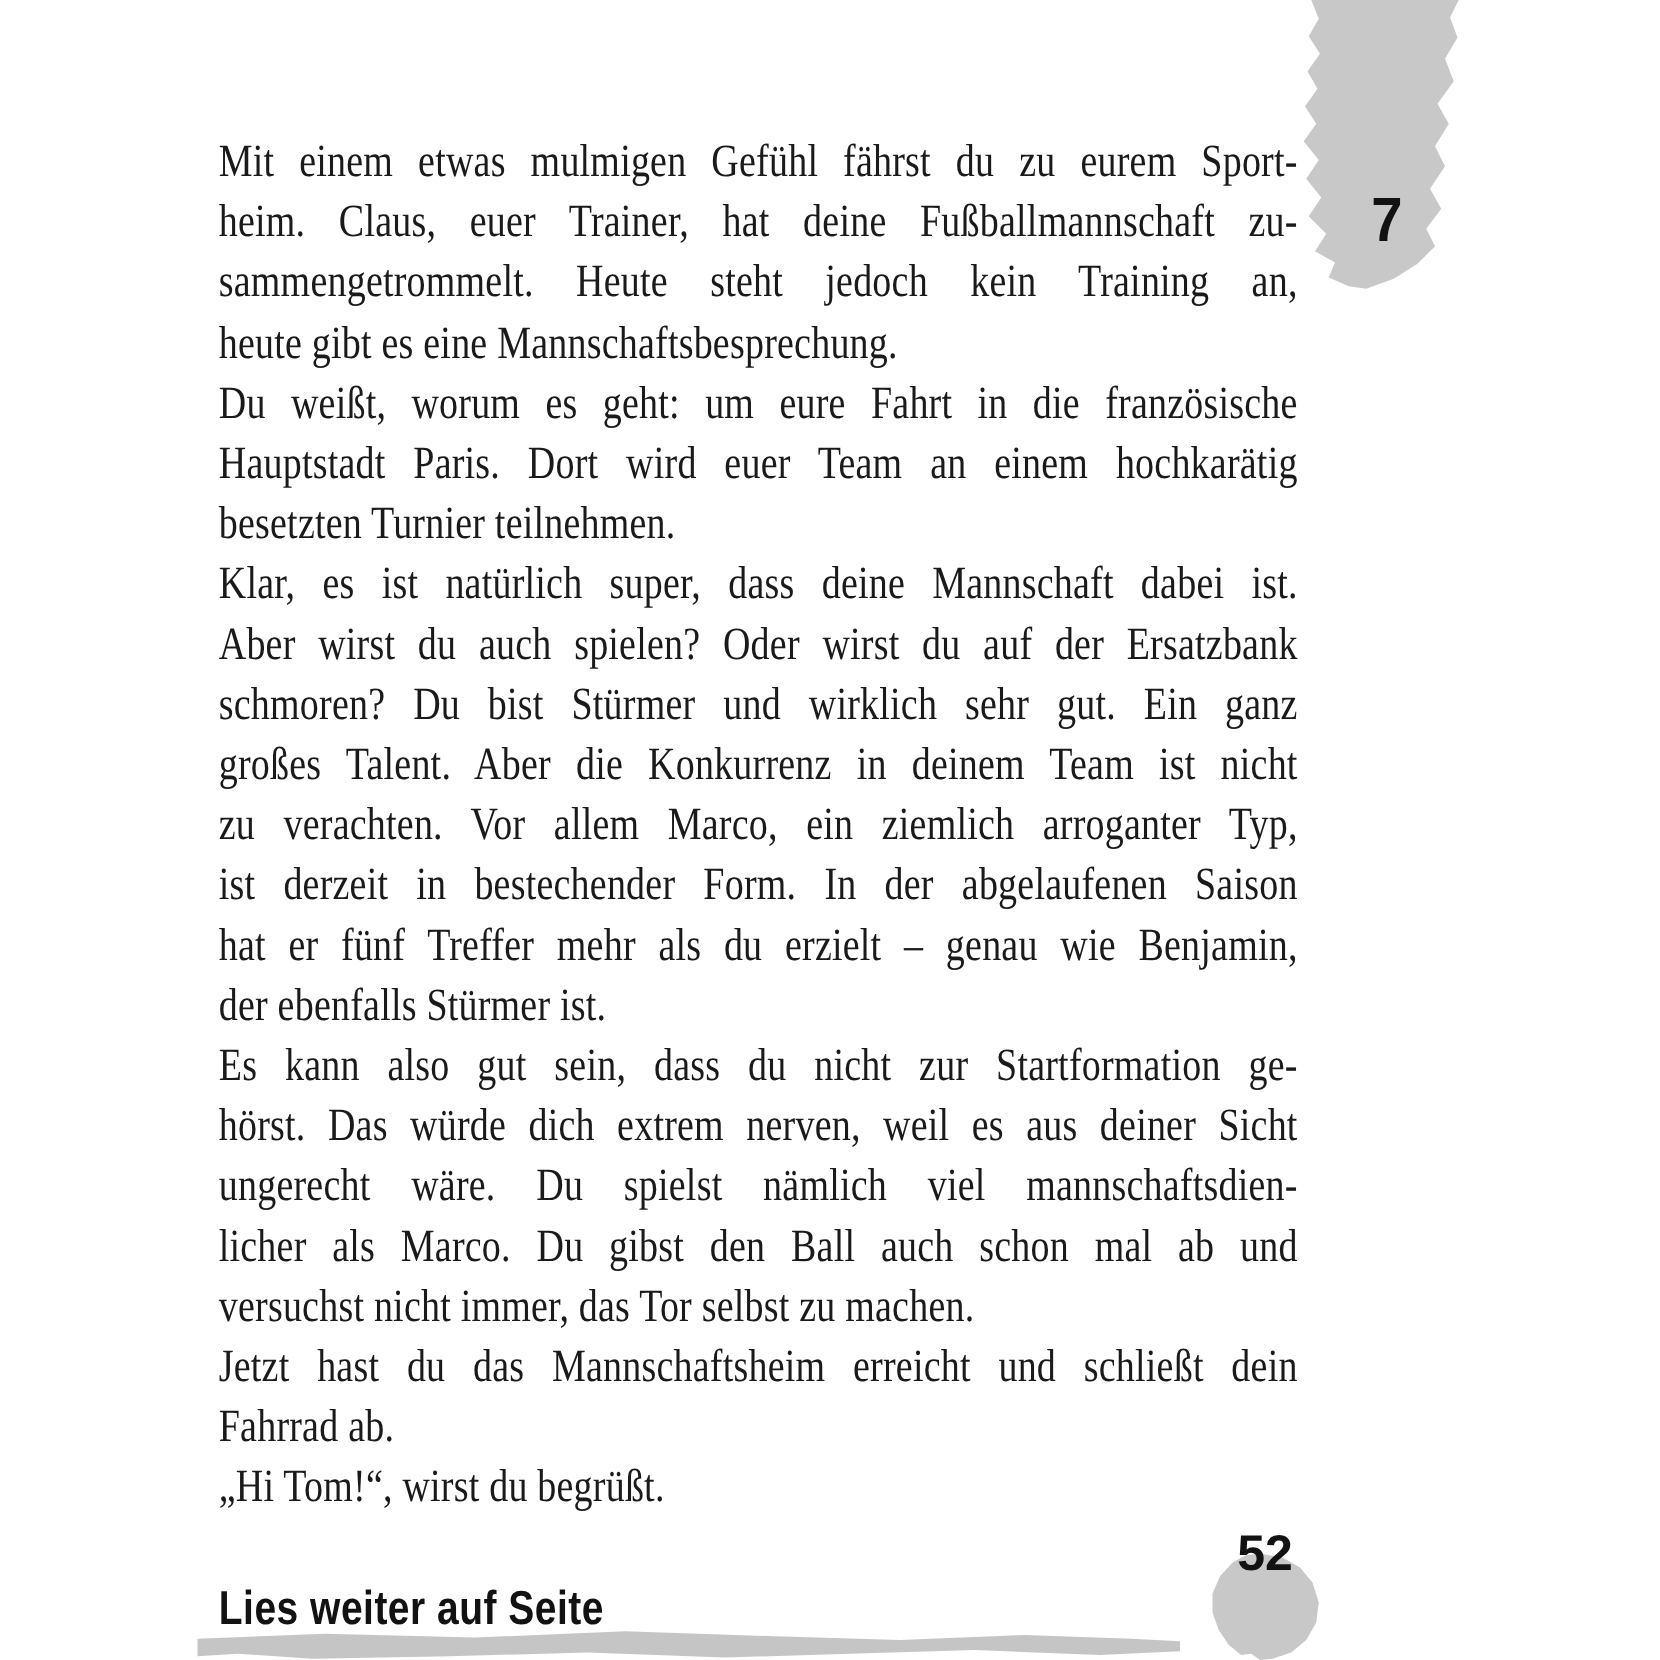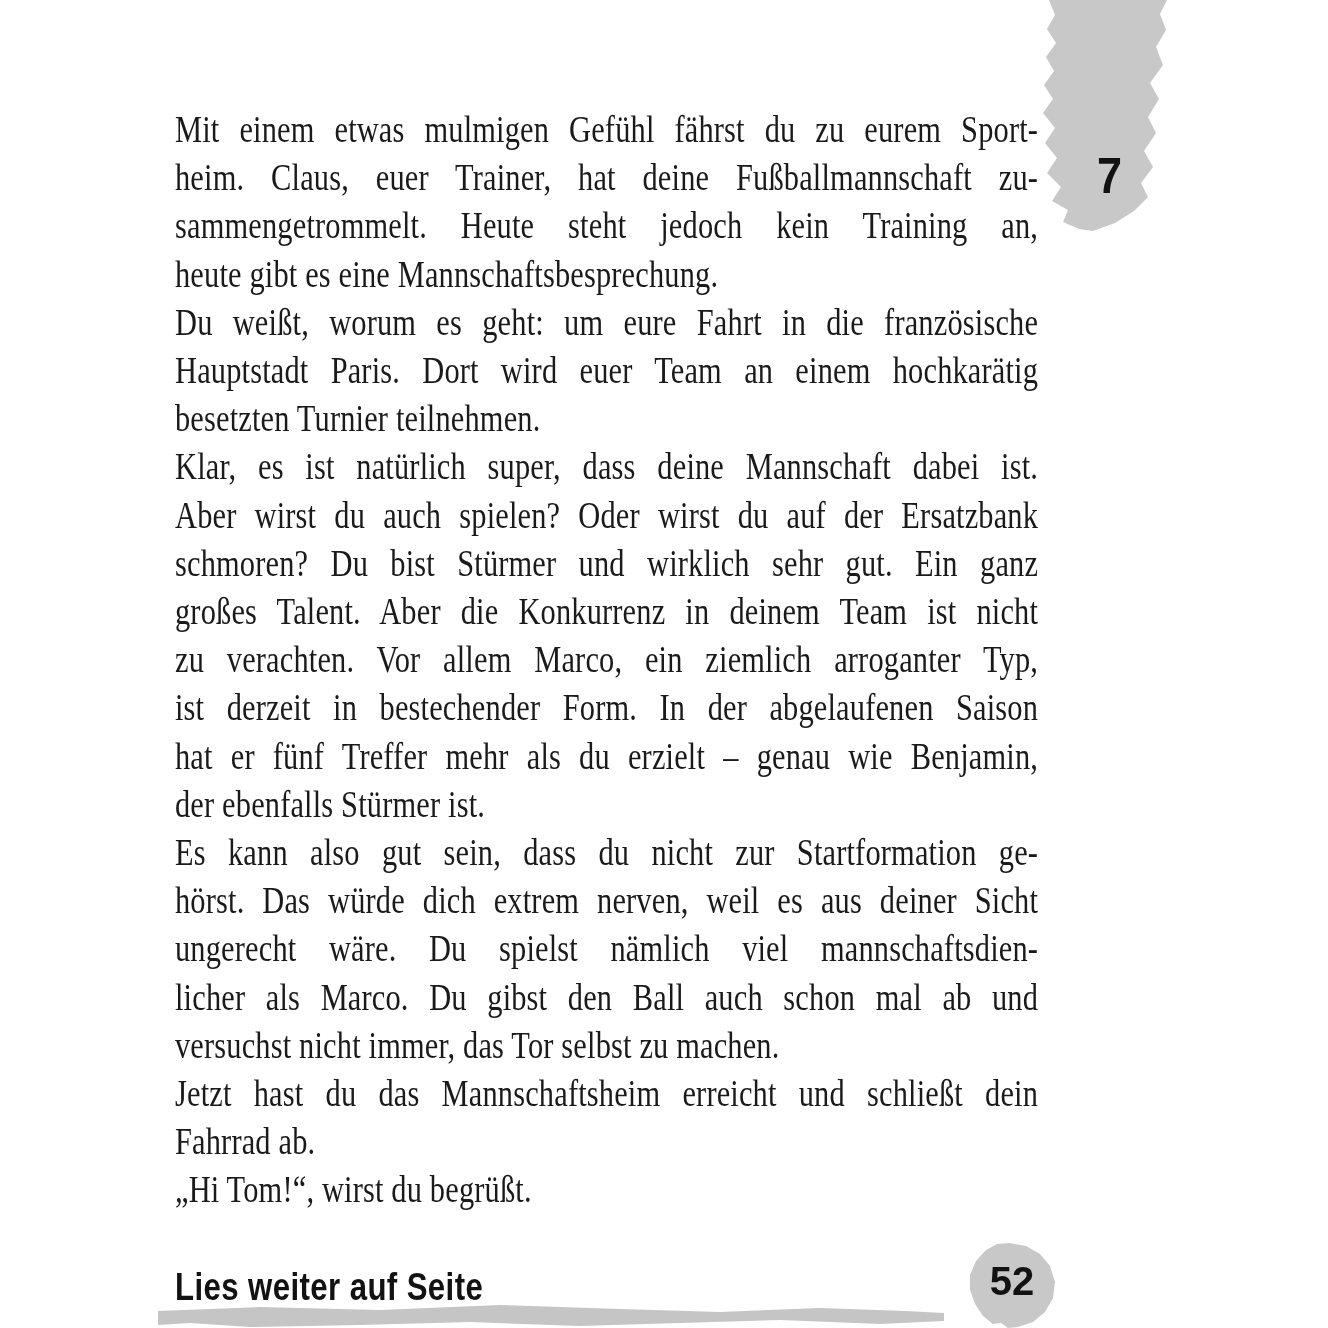--- a/index.html
+++ b/index.html
@@ -61,21 +61,21 @@
     color: #121212;
     z-index: 1;
     transform: scaleX(0.82);
     transform-origin: 0 0;
     white-space: nowrap;
     letter-spacing: 0.5px;
   }
   .page-number {
     position: absolute;
     left: 970px;
-    top: 1261px;
+    top: 1223px;
     width: 84px;
     text-align: center;
     font-family: "Liberation Sans", sans-serif;
     font-weight: bold;
     font-size: 40px;
     line-height: 1;
     color: #121212;
     z-index: 1;
   }
 </style>

